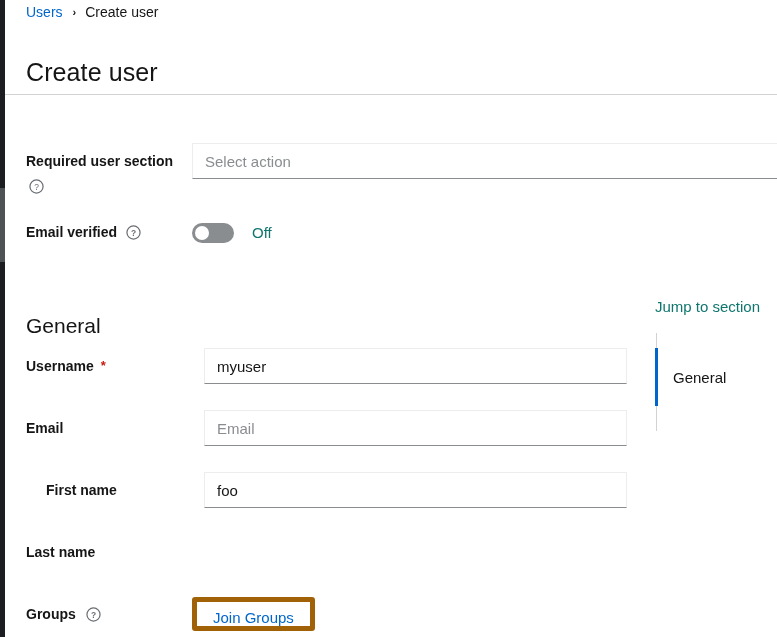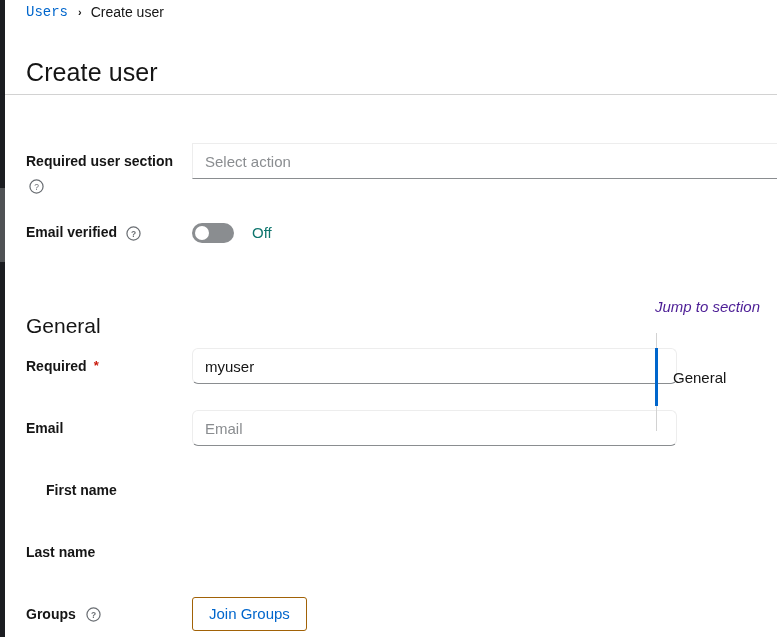--- a/index.html
+++ b/index.html
@@ -39,21 +39,20 @@
     left: 26px; top: 3px;
     display: flex;
     align-items: center;
     font-size: 14px;
     line-height: 18px;
   }
   .bc-link {
     color: #06c;
     text-decoration: none;
     cursor: pointer;
-    font-family: Liberation Mono, monospace;
   }
   .bc-sep {
     color: #151515;
     font-size: 11px;
     font-weight: bold;
     margin: 0 9px 0 10px;
     line-height: 18px;
   }
   .bc-current { color: #151515; }
 
@@ -119,23 +118,22 @@
     color: #151515;
     outline: none;
     border-radius: 0;
   }
   .text-input::placeholder { color: #8a8d90; opacity: 1; }
   .text-input.select-input {
     left: 192px; top: 143px;
     width: 640px;
   }
   .text-input.general-input {
-    left: 192px;
-    width: 485px;
-    border-radius: 6px;
+    left: 204px;
+    width: 423px;
   }
 
   
   .switch-wrap {
     position: absolute;
     left: 192px; top: 223px;
     display: flex;
     align-items: center;
     cursor: pointer;
   }
@@ -170,39 +168,38 @@
     color: #151515;
   }
 
   
   .btn-secondary {
     position: absolute;
     left: 192px; top: 597px;
     height: 34px;
     padding: 0 16px;
     background: #ffffff;
-    border: 1px solid #a16207;
+    border: 5px solid #a16207;
     border-radius: 3px;
     color: #0066cc;
     font-family: "Liberation Sans", sans-serif;
     font-size: 15px;
     line-height: 32px;
     cursor: pointer;
     white-space: nowrap;
   }
 
   
   .jump-title {
     position: absolute;
     left: 655px; top: 297px;
     font-size: 15px;
     line-height: 20px;
-    color: #4c1d95;
+    color: #0f766e;
     white-space: nowrap;
-    font-style: italic;
   }
   .jump-rail {
     position: absolute;
     left: 656px; top: 333px;
     width: 1px; height: 98px;
     background: #d2d2d2;
   }
   .jump-active-bar {
     position: absolute;
     left: 655px; top: 348px;
@@ -242,52 +239,53 @@
     <span>Required user section</span>
   </div>
   <span class="help-icon label-help-below">
     <svg width="15" height="15" viewBox="0 0 16 16">
       <circle cx="8" cy="8" r="7" fill="none" stroke="#6a6e73" stroke-width="1.3"></circle>
       <text x="8" y="11.6" font-size="9" font-family="Liberation Sans, sans-serif" text-anchor="middle" fill="#6a6e73">?</text>
     </svg>
   </span>
   <input class="text-input select-input" type="text" placeholder="Select action" style="">
 
-  <div class="form-label" style="left:26px; top:223px;align-items:flex-end;">
+  <div class="form-label" style="left:26px; top:223px;">
     <span>Email verified</span>
     <span class="help-icon" style="margin-left:9px;">
       <svg width="15" height="15" viewBox="0 0 16 16">
         <circle cx="8" cy="8" r="7" fill="none" stroke="#6a6e73" stroke-width="1.3"></circle>
         <text x="8" y="11.6" font-size="9" font-family="Liberation Sans, sans-serif" text-anchor="middle" fill="#6a6e73">?</text>
       </svg>
     </span>
   </div>
   <div class="switch-wrap">
     <div class="switch">
       <div class="switch-knob"></div>
     </div>
     <span class="switch-label">Off</span>
   </div>
 
   <h2 class="section-heading">General</h2>
 
   <div class="form-label" style="left:26px; top:357px;">
-    <span>Required</span>
+    <span>Username</span>
     <span class="req-star">*</span>
   </div>
   <input class="text-input general-input" style="top: 348px;" type="text" value="myuser">
 
   <div class="form-label" style="left:26px; top:419px;">
     <span>Email</span>
   </div>
   <input class="text-input general-input" style="top: 410px;" type="text" placeholder="Email">
 
   <div class="form-label" style="left:26px; top:481px;padding-left:20px;">
     <span>First name</span>
   </div>
+  <input class="text-input general-input" style="top: 472px;" type="text" value="foo">
 
   <div class="form-label" style="left:26px; top:543px;justify-content:flex-end;">
     <span>Last name</span>
   </div>
 
   <div class="form-label" style="left:26px; top:605px;text-align:center;">
     <span>Groups</span>
     <span class="help-icon" style="margin-left:10px;">
       <svg width="15" height="15" viewBox="0 0 16 16">
         <circle cx="8" cy="8" r="7" fill="none" stroke="#6a6e73" stroke-width="1.3"></circle>

